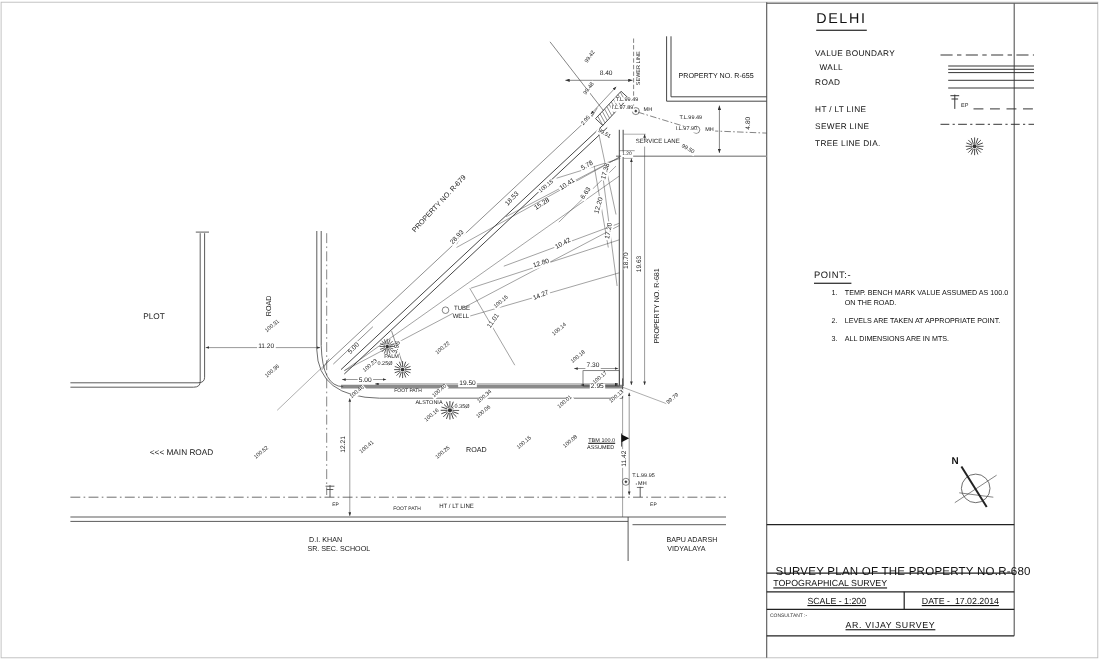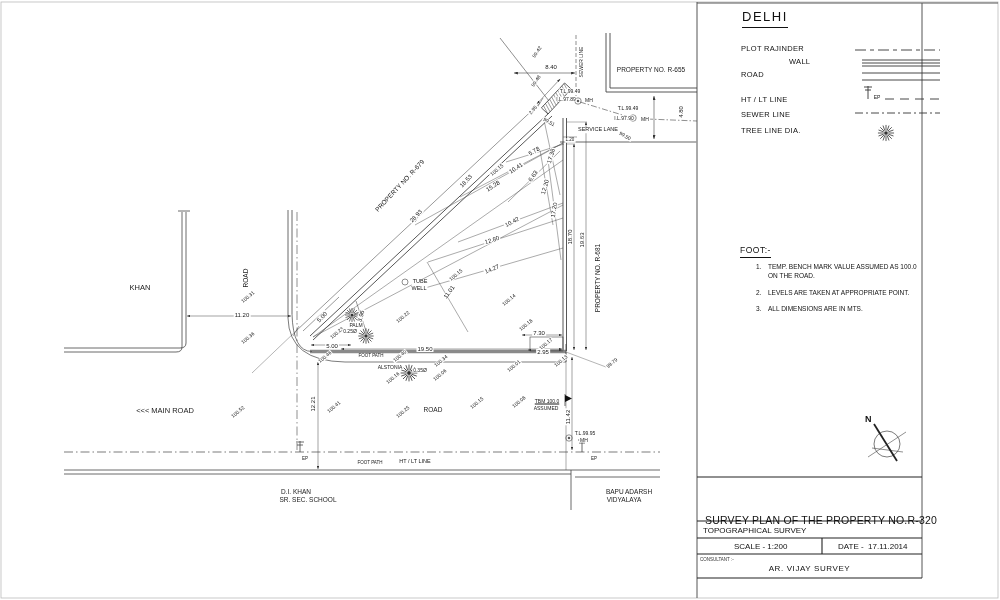--- a/index.html
+++ b/index.html
@@ -10,21 +10,21 @@
     transform:translate(-50%,-50%);padding:0 1px;}
   
   .ptext{position:absolute;color:#111;line-height:1.15;white-space:pre;}
   .legend-title{font-size:13px;letter-spacing:1.5px;border-bottom:1.2px solid #111;padding-bottom:2px;}
   .lg-label{font-size:7.5px;letter-spacing:.3px;}
   .notes-title{font-size:8.5px;letter-spacing:.5px;border-bottom:1px solid #111;padding-bottom:1px;}
   .note-num{font-size:6.5px;}
   .note-text{font-size:6.5px;}
   .north{font-size:9px;font-weight:bold;}
   .tb-title{font-size:10.5px;letter-spacing:.2px;line-height:1.35;padding:6px 0 0 8px;}
-  .tb-row{font-size:8px;}
+  .tb-row{font-size:8px;text-decoration:underline;}
   .consultant-lbl{font-size:4.5px;color:#333;}
 </style>
 </head>
 <body>
 
 <div class="sheet">
 
   <svg class="linework" width="1000" height="600" viewBox="0 0 1000 600">
     <defs>
       <marker id="ar" markerWidth="7" markerHeight="5" refX="6.5" refY="2.5" orient="auto-start-reverse">
@@ -276,57 +276,57 @@
       <span class="dlabel" style="left: 519px; top: 402px; font-size: 5px; transform: translate(-50%, -50%) rotate(-40deg);">100.08</span>
       <span class="dlabel" style="left: 547px; top: 401px; font-size: 5px; transform: translate(-50%, -50%) rotate(0deg); text-decoration: underline;">TBM 100.0</span>
       <span class="dlabel" style="left: 546px; top: 408px; font-size: 5px; transform: translate(-50%, -50%) rotate(0deg);">ASSUMED</span>
       <span class="dlabel" style="left: 568px; top: 417px; font-size: 6px; transform: translate(-50%, -50%) rotate(-90deg);">11.42</span>
       <span class="dlabel" style="left: 585px; top: 433px; font-size: 5px; transform: translate(-50%, -50%) rotate(0deg);">T.L.99.95</span>
       <span class="dlabel" style="left: 584px; top: 440px; font-size: 5px; transform: translate(-50%, -50%) rotate(0deg);">MH</span>
       <span class="dlabel" style="left: 594px; top: 459px; font-size: 4.5px; transform: translate(-50%, -50%) rotate(0deg);">EP</span>
       <span class="dlabel" style="left: 415px; top: 462px; font-size: 5.5px; transform: translate(-50%, -50%) rotate(0deg);">HT / LT LINE</span>
       <span class="dlabel" style="left: 370px; top: 463px; font-size: 4.5px; transform: translate(-50%, -50%) rotate(0deg);">FOOT PATH</span>
       <span class="dlabel" style="left: 305px; top: 459px; font-size: 4.5px; transform: translate(-50%, -50%) rotate(0deg);">EP</span>
-      <span class="dlabel" style="left: 140px; top: 288px; font-size: 7.5px; transform: translate(-50%, -50%) rotate(0deg);">KHAN</span>
+      <span class="dlabel" style="left: 140px; top: 288px; font-size: 7.5px; transform: translate(-50%, -50%) rotate(0deg);">PLOT</span>
       <span class="dlabel" style="left: 246px; top: 278px; font-size: 6.5px; transform: translate(-50%, -50%) rotate(-90deg);">ROAD</span>
       <span class="dlabel" style="left: 248px; top: 297px; font-size: 5px; transform: translate(-50%, -50%) rotate(-40deg);">100.31</span>
       <span class="dlabel" style="left: 242px; top: 315px; font-size: 6px; transform: translate(-50%, -50%) rotate(0deg);">11.20</span>
       <span class="dlabel" style="left: 248px; top: 338px; font-size: 5px; transform: translate(-50%, -50%) rotate(-40deg);">100.36</span>
       <span class="dlabel" style="left: 165px; top: 411px; font-size: 7.5px; transform: translate(-50%, -50%) rotate(0deg);">&lt;&lt;&lt; MAIN ROAD</span>
       <span class="dlabel" style="left: 238px; top: 412px; font-size: 5px; transform: translate(-50%, -50%) rotate(-40deg);">100.52</span>
       <span class="dlabel" style="left: 313px; top: 404px; font-size: 6px; transform: translate(-50%, -50%) rotate(-90deg);">12.21</span>
       <span class="dlabel" style="left: 334px; top: 407px; font-size: 5px; transform: translate(-50%, -50%) rotate(-40deg);">100.41</span>
       <span class="dlabel" style="left: 296px; top: 492px; font-size: 6.5px; transform: translate(-50%, -50%) rotate(0deg);">D.I. KHAN</span>
       <span class="dlabel" style="left: 308px; top: 500px; font-size: 6.5px; transform: translate(-50%, -50%) rotate(0deg);">SR. SEC. SCHOOL</span>
       <span class="dlabel" style="left: 629px; top: 492px; font-size: 6.5px; transform: translate(-50%, -50%) rotate(0deg);">BAPU ADARSH</span>
       <span class="dlabel" style="left: 624px; top: 500px; font-size: 6.5px; transform: translate(-50%, -50%) rotate(0deg);">VIDYALAYA</span>
       <span class="dlabel" style="left: 877px; top: 97px; font-size: 5px; transform: translate(-50%, -50%) rotate(0deg);">EP</span>
     </div>
 
   <div class="ptext legend-title" style="left:742px;top:10px;">DELHI</div>
-  <div class="ptext lg-label" style="left:741px;top:45px;">PLOT RAJINDER</div>
-  <div class="ptext lg-label" style="left:745px;top:58px;margin-left:44px;">WALL</div>
+  <div class="ptext lg-label" style="left:741px;top:45px;">VALUE BOUNDARY</div>
+  <div class="ptext lg-label" style="left:745px;top:58px;">WALL</div>
   <div class="ptext lg-label" style="left:741px;top:71px;">ROAD</div>
   <div class="ptext lg-label" style="left:741px;top:96px;">HT / LT LINE</div>
   <div class="ptext lg-label" style="left:741px;top:111px;">SEWER LINE</div>
   <div class="ptext lg-label" style="left:741px;top:127px;">TREE LINE DIA.</div>
 
-  <div class="ptext notes-title" style="left:740px;top:246px;">FOOT:-</div>
+  <div class="ptext notes-title" style="left:740px;top:246px;">POINT:-</div>
   <div class="ptext note-num" style="left:756px;top:263px;">1.</div>
   <div class="ptext note-text" style="left:768px;top:263px;">TEMP. BENCH MARK VALUE ASSUMED AS 100.0</div>
   <div class="ptext note-text" style="left:768px;top:272px;">ON THE ROAD.</div>
   <div class="ptext note-num" style="left:756px;top:289px;">2.</div>
   <div class="ptext note-text" style="left:768px;top:289px;">LEVELS ARE TAKEN AT APPROPRIATE POINT.</div>
   <div class="ptext note-num" style="left:756px;top:305px;">3.</div>
   <div class="ptext note-text" style="left:768px;top:305px;">ALL DIMENSIONS ARE IN MTS.</div>
 
   <div class="ptext north" style="left:865px;top:414px;">N</div>
 
   <div class="ptext tb-title" style="left:697px;top:479px;width:225px;">
-    <div>SURVEY PLAN OF THE PROPERTY NO.R-320</div>
+    <div>SURVEY PLAN OF THE PROPERTY NO.R-680</div>
   </div>
   <div class="ptext tb-row" style="left:703px;top:526px;">TOPOGRAPHICAL SURVEY</div>
   <div class="ptext tb-row" style="left:703px;top:542px;padding-left:31px;">SCALE - 1:200</div>
-  <div class="ptext tb-row" style="left:838px;top:542px;">DATE -  17.11.2014</div>
+  <div class="ptext tb-row" style="left:838px;top:542px;">DATE -  17.02.2014</div>
   <div class="ptext consultant-lbl" style="left:700px;top:557px;">CONSULTANT :-</div>
   <div class="ptext tb-row" style="left:697px;top:564px;width:225px;text-align:center;letter-spacing:.6px;">AR. VIJAY SURVEY</div>
 
 </div>
 
 </body></html>

